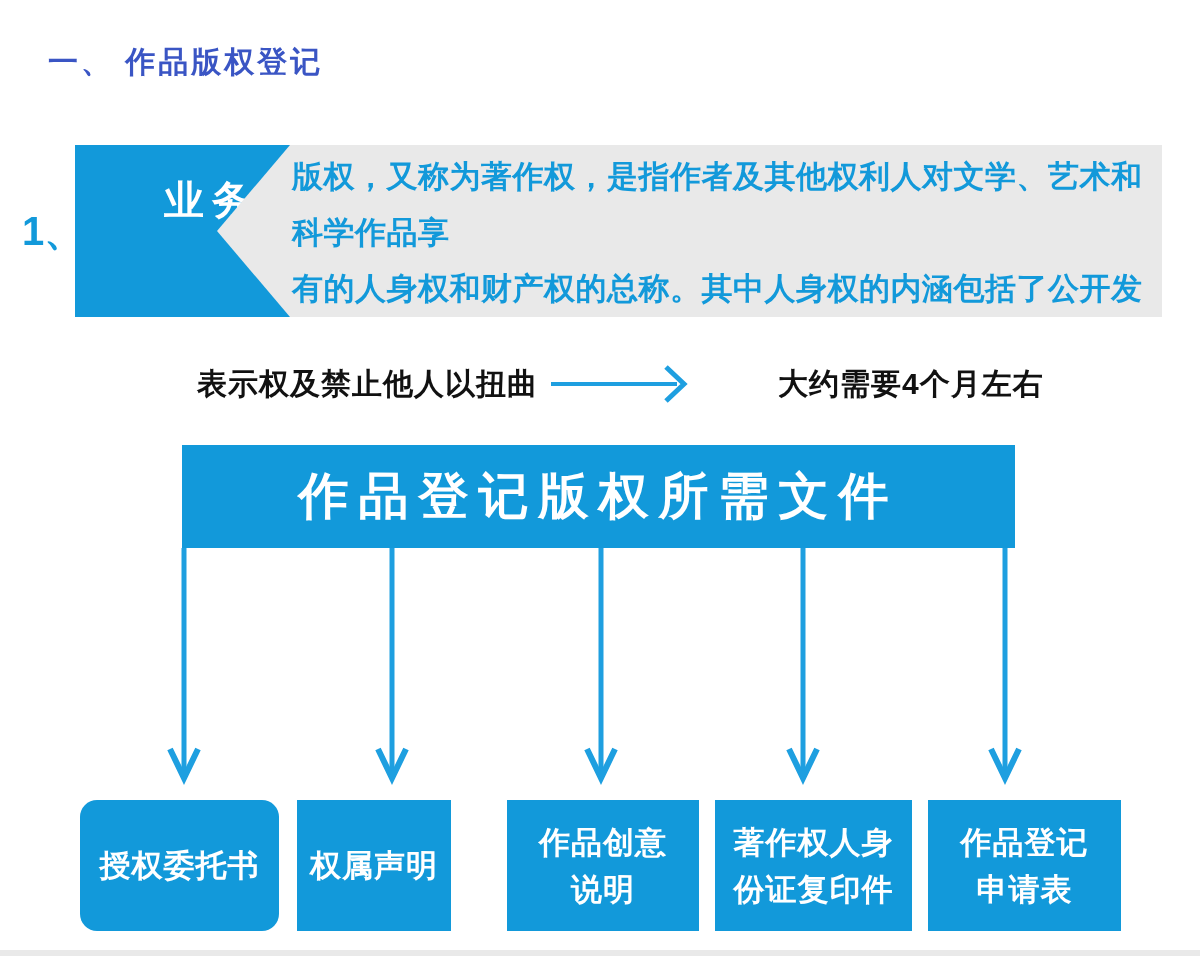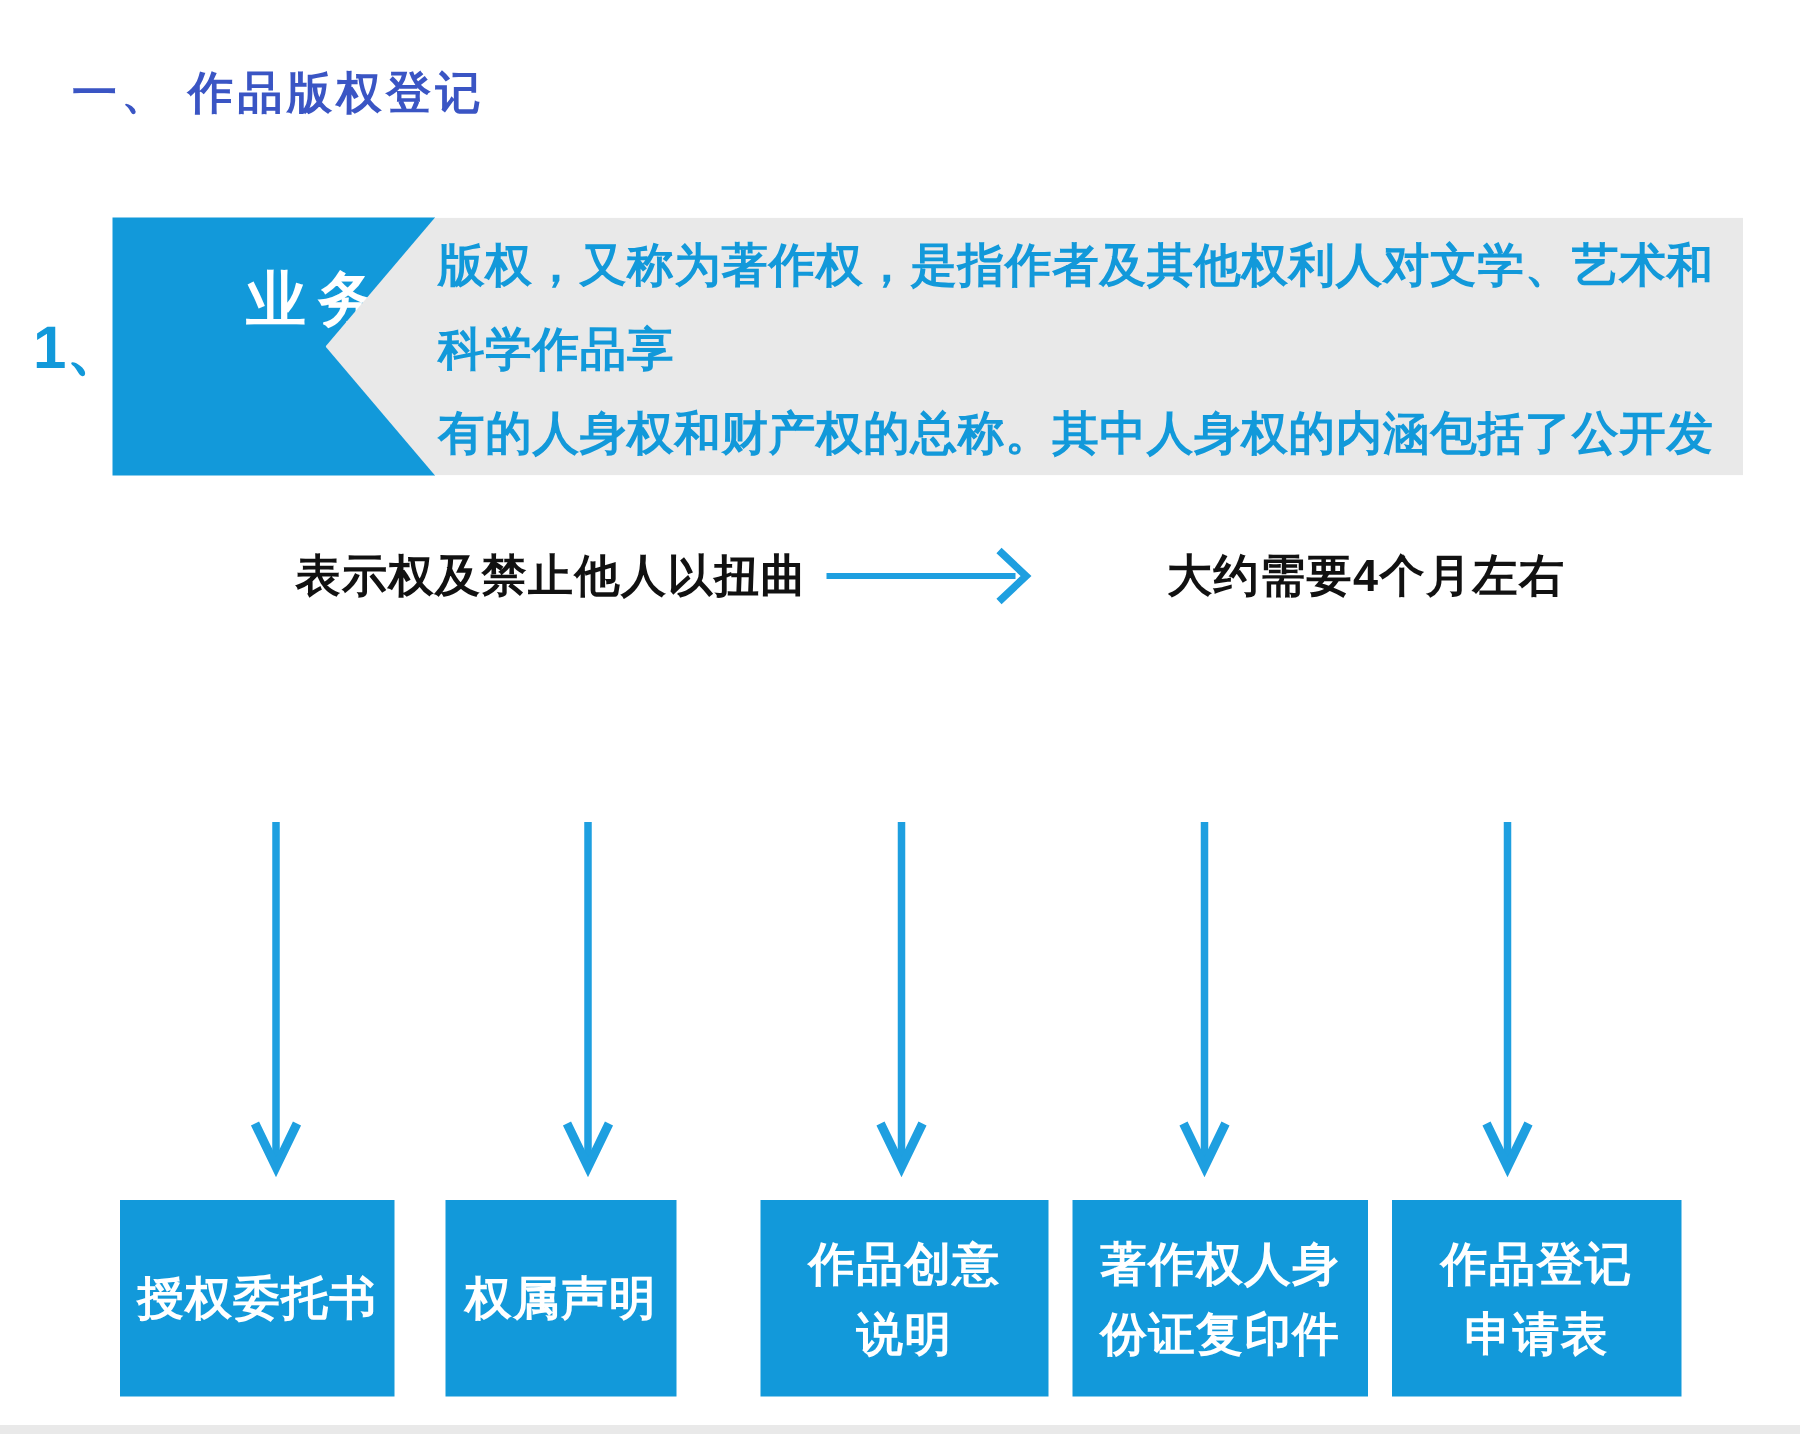--- a/index.html
+++ b/index.html
@@ -115,20 +115,21 @@
 
   <span class="right-arrow">
     <svg width="140" height="46" viewBox="0 0 140 46">
       <line x1="2" y1="23" x2="128" y2="23" stroke="currentColor" stroke-width="4"></line>
       <polyline points="117,6 135,23 117,40" fill="none" stroke="currentColor" stroke-width="5"></polyline>
     </svg>
   </span>
 
   <div class="time-value">大约需要4个月左右</div>
 
+  <div class="banner">作品登记版权所需文件</div>
 
   <span class="down-arrow" style="left:167px;">
     <svg width="34" height="240" viewBox="0 0 34 240">
       <line x1="17" y1="0" x2="17" y2="226" stroke="currentColor" stroke-width="5"></line>
       <polyline points="3,201 17,230 31,201" fill="none" stroke="currentColor" stroke-width="6"></polyline>
     </svg>
   </span>
   <span class="down-arrow" style="left:375px;">
     <svg width="34" height="240" viewBox="0 0 34 240">
       <line x1="17" y1="0" x2="17" y2="226" stroke="currentColor" stroke-width="5"></line>
@@ -147,21 +148,21 @@
       <polyline points="3,201 17,230 31,201" fill="none" stroke="currentColor" stroke-width="6"></polyline>
     </svg>
   </span>
   <span class="down-arrow" style="left:988px;">
     <svg width="34" height="240" viewBox="0 0 34 240">
       <line x1="17" y1="0" x2="17" y2="226" stroke="currentColor" stroke-width="5"></line>
       <polyline points="3,201 17,230 31,201" fill="none" stroke="currentColor" stroke-width="6"></polyline>
     </svg>
   </span>
 
-  <div class="doc-box" style="left:80px;width:183px;">授权委托书</div>
+  <div class="doc-box" style="left:80px;width:199px;border-radius:17px;">授权委托书</div>
   <div class="doc-box" style="left:297px;width:154px;">权属声明</div>
   <div class="doc-box" style="left:507px;width:192px;">作品创意
 说明</div>
   <div class="doc-box" style="left:715px;width:197px;">著作权人身
 份证复印件</div>
   <div class="doc-box" style="left:928px;width:193px;">作品登记
 申请表</div>
 
   <div class="bottom-strip"></div>
 

